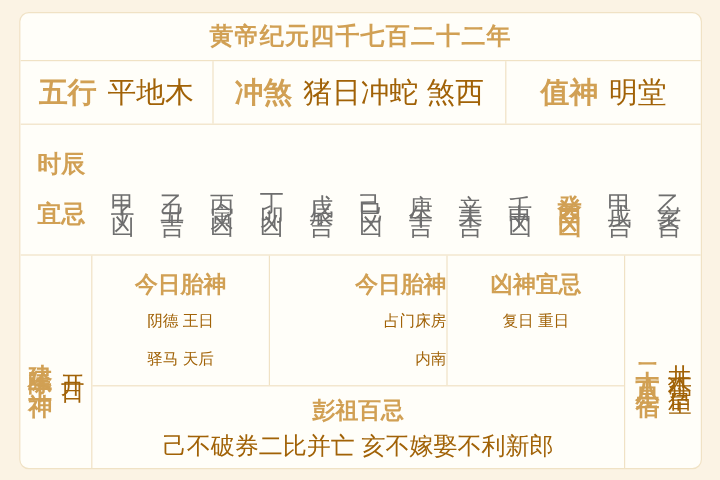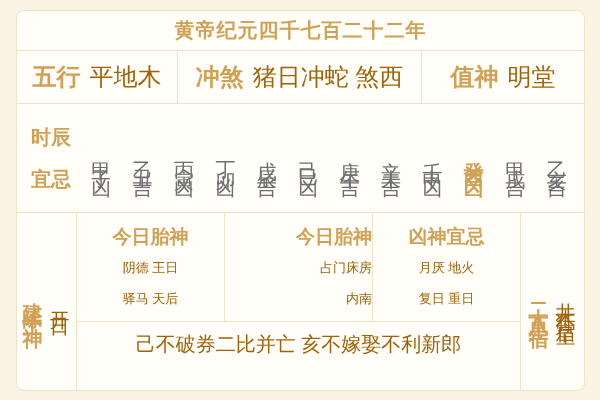--- a/index.html
+++ b/index.html
@@ -155,25 +155,25 @@
           <div class="line gray">阴德 王日</div>
           <div class="line gray">驿马 天后</div>
         </div>
         <div class="god-cell mid">
           <div class="hdr gold">今日胎神</div>
           <div class="line gray">占门床房</div>
           <div class="line gray">内南</div>
         </div>
         <div class="god-cell">
           <div class="hdr gold">凶神宜忌</div>
-          <div class="line gray">月厌 地火</div>
           <div class="line gray">复日 重日</div>
         </div>
       </div>
       <div class="center-bottom">
+        <div class="hdr gold">彭祖百忌</div>
         <div class="line gray">己不破券二比并亡 亥不嫁娶不利新郎</div>
       </div>
     </div>
 
     <div class="side-col right">
       <span class="v-text gold">二十八星宿</span>
       <span class="v-text gray">井木犴宿星</span>
     </div>
 
   </div>

